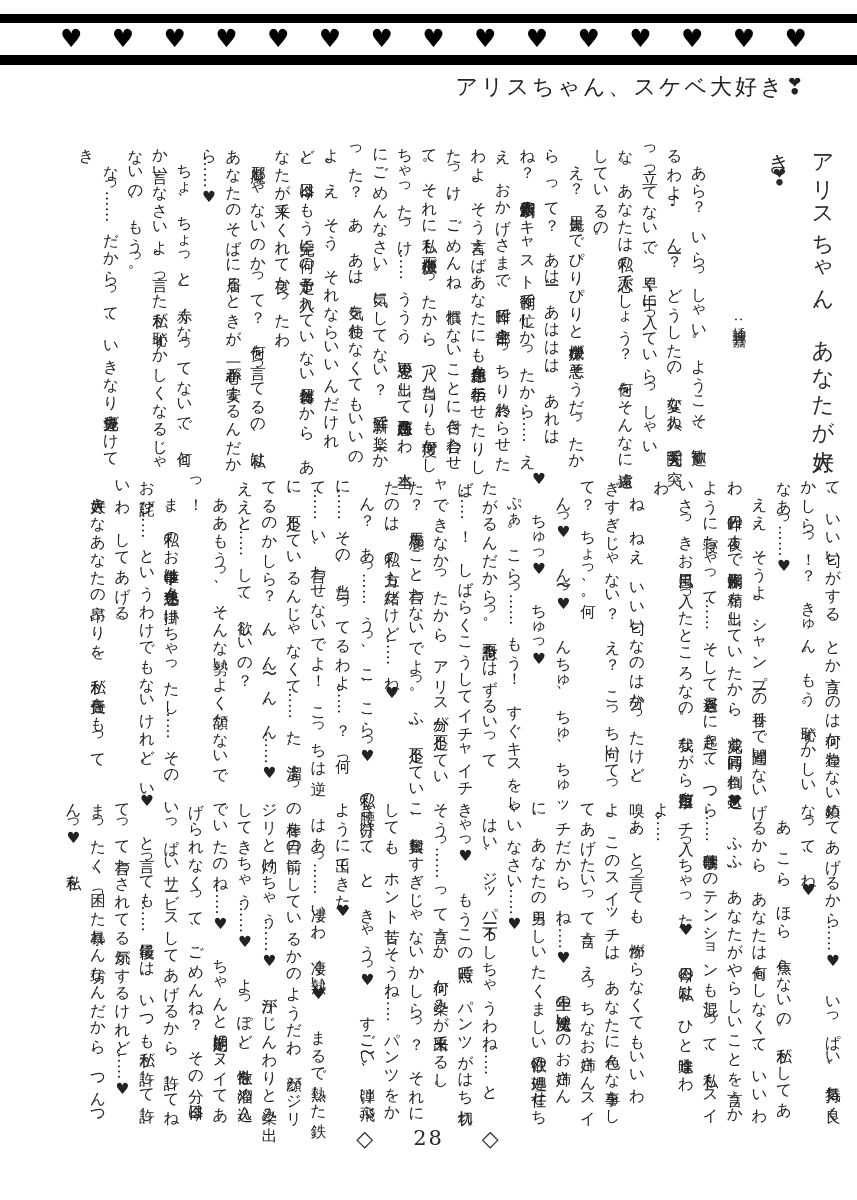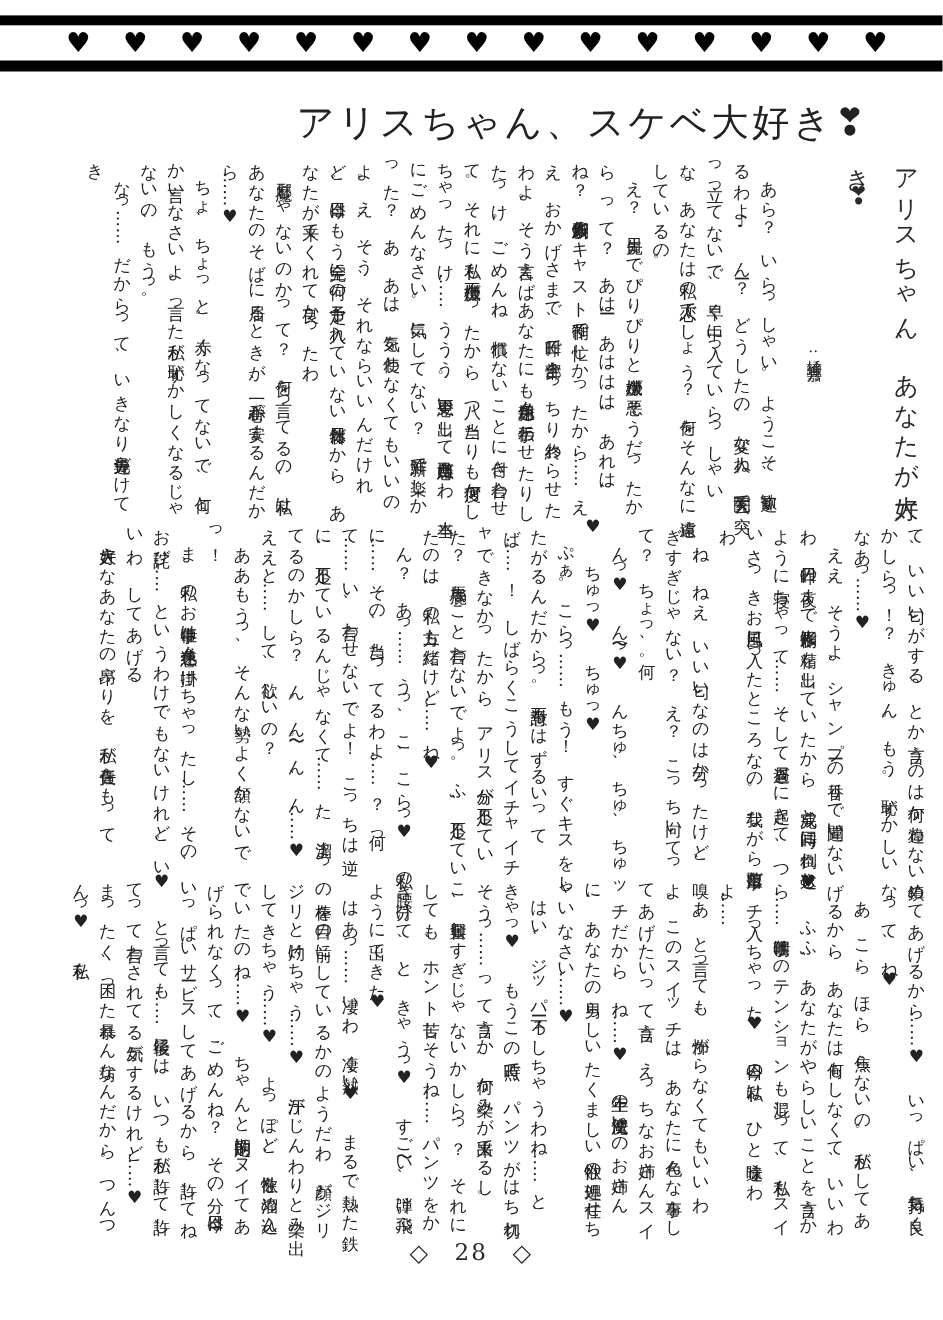--- a/index.html
+++ b/index.html
@@ -15,22 +15,22 @@
   .bar-bottom{top:55px;height:10px;}
   .hearts-row{
     position:absolute;top:24px;left:0;width:857px;height:30px;
     display:flex;justify-content:space-between;align-items:center;
     padding:0 50px 0 60px;box-sizing:border-box;
   }
   .hearts-row .heart{font-size:25px;line-height:30px;color:#000;
     font-family:"DejaVu Sans","Liberation Sans",sans-serif;}
   
   .page-title{
-    position:absolute;top:72px;right:50px;margin:17px;
-    font-size:34px;font-weight:400;letter-spacing:3px;color:#222;
+    position:absolute;top:72px;right:50px;margin:0;
+    font-size:22px;font-weight:400;letter-spacing:3px;color:#222;
   }
   
   .text-block{
     position:absolute;right:12px;height:334px;
     writing-mode:vertical-rl;text-orientation:mixed;
     font-size:15.5px;line-height:24.5px;letter-spacing:0.5px;
     color:#222;
   }
   .block-top{top:138px;}
   .block-middle{top:470px;}
@@ -44,21 +44,21 @@
   }
   .illustrator-credit{
     font-size:14px;line-height:34px;padding-top:178px;color:#2a2a2a;
   }
   
   .page-footer{
     position:absolute;top:1126px;left:0;width:857px;
     text-align:center;font-size:21px;color:#2a2a2a;letter-spacing:2px;
   }
   .page-footer .diamond{font-size:22px;vertical-align:-1px;}
-  .page-footer .page-number{margin:0 22px;}
+  .page-footer .page-number{margin:0 38px;}
 </style>
 </head>
 <body>
 
 <div class="deco-bar bar-top"></div>
 <div class="hearts-row" id="hearts-row">
     <span class="heart">♥</span>
     <span class="heart">♥</span>
     <span class="heart">♥</span>
     <span class="heart">♥</span>

